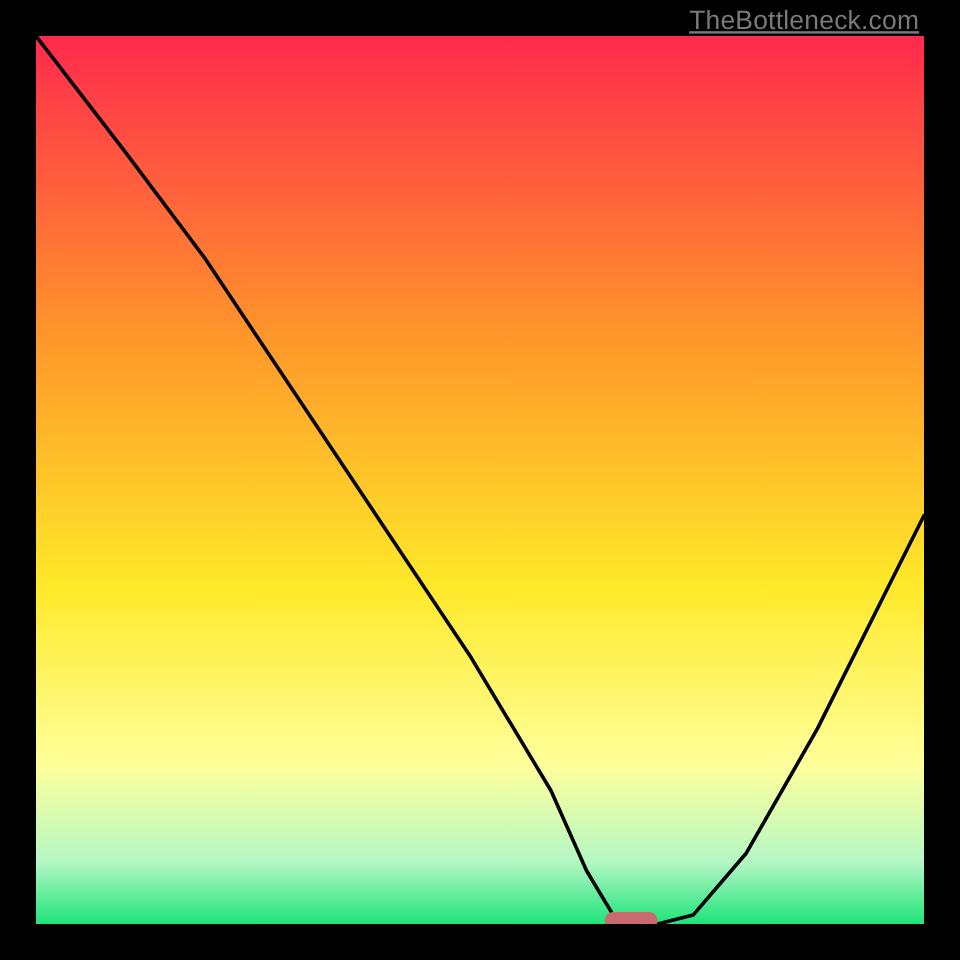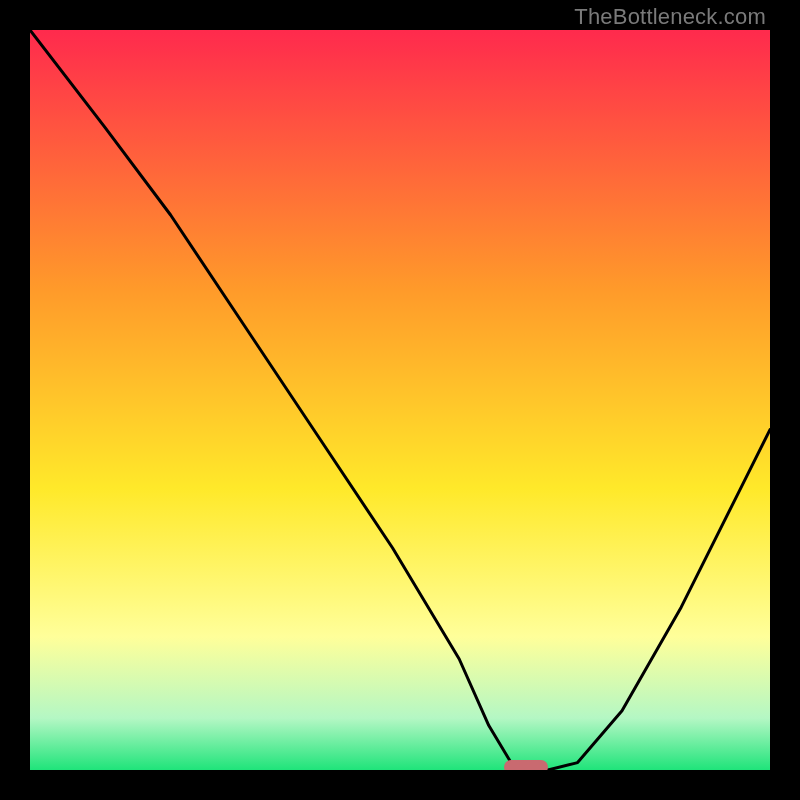--- a/index.html
+++ b/index.html
@@ -37,20 +37,21 @@
 
   .watermark {
     position: absolute;
     top: 4px;
     right: 34px;
     color: #7a7a7a;
     font-size: 22px;
     font-weight: 500;
     letter-spacing: 0.2px;
     white-space: nowrap;
+    text-decoration: underline;
   }
 
   svg.curve {
     position: absolute;
     inset: 0;
   }
 
   .marker {
     position: absolute;
     background: #c96a70;

